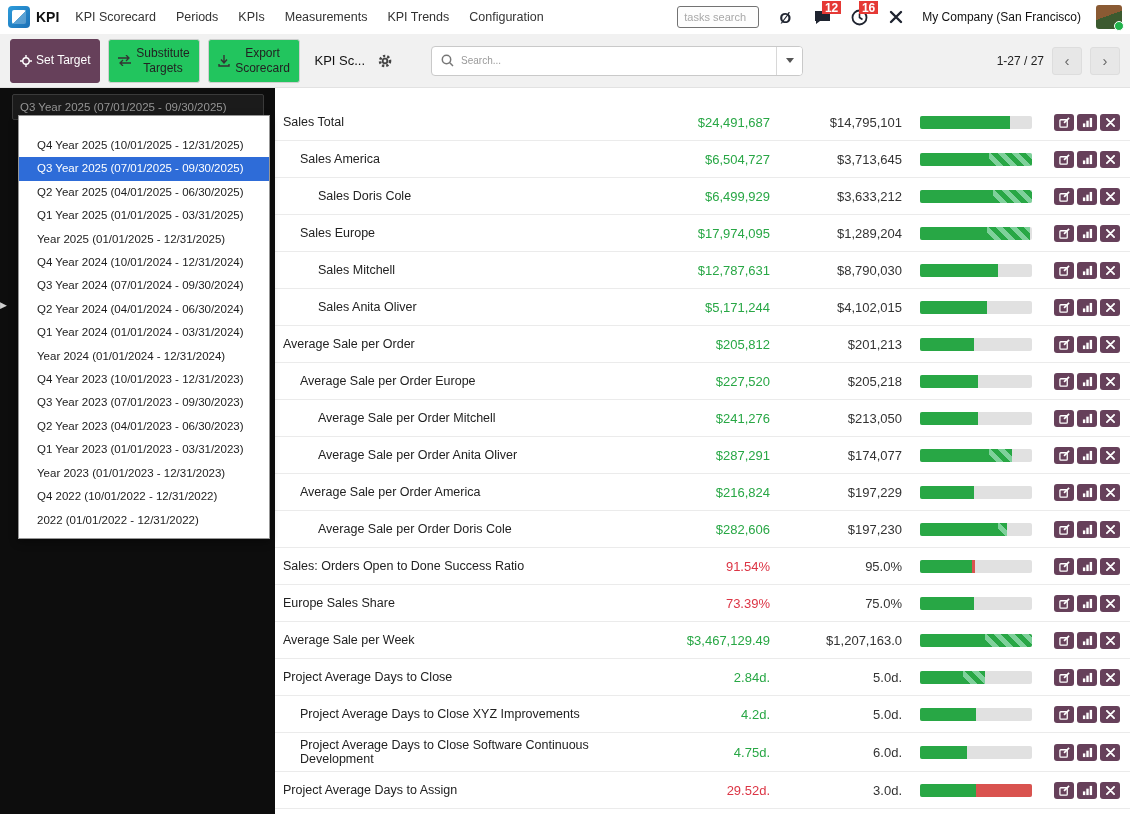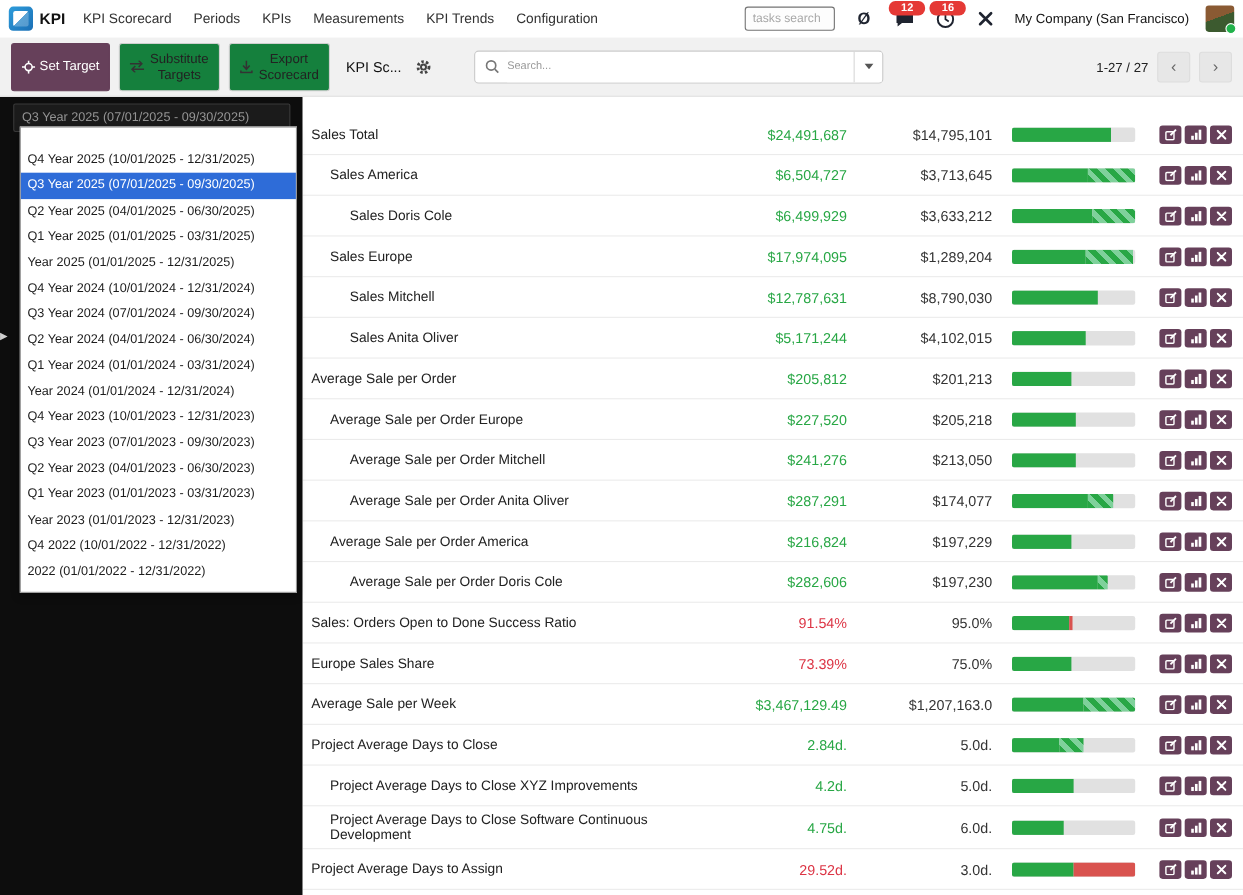--- a/index.html
+++ b/index.html
@@ -16,35 +16,35 @@
   .brand { font-size:14px; font-weight:bold; color:#111; }
   .nav-menu { display:flex; align-items:center; gap:20px; }
   .nav-item { font-size:12.5px; color:#333; cursor:pointer; white-space:nowrap; }
   .nav-right { margin-left:auto; display:flex; align-items:center; gap:15px; }
   .tasks-search { width:82px; height:22px; border:1px solid #737373; border-radius:3px; font-size:11px;
                   color:#555; padding:0 6px; background:#fdfdfd; font-family:"Liberation Sans",sans-serif; }
   .tasks-search::placeholder { color:#a8a8a8; }
   .icon-btn { position:relative; width:22px; height:22px; display:flex; align-items:center; justify-content:center;
               cursor:pointer; color:#1f2430; }
   .glyph { font-size:15px; font-weight:bold; color:#1f2430; line-height:1; }
-  .badge { position:absolute; top:-5px; right:-8px; min-width:14px; height:13px; border-radius:6px;
-           background:var(--c-badge_red); color:#fff; font-size:10px; font-weight:bold;
-           display:flex; align-items:center; justify-content:center; padding:0 11px; }
+  .badge { position:absolute; top:-5px; right:-8px; min-width:14px; height:13px; border-radius:0;
+           background:var(--c-badge_red); color:#fff; font-size:12px; font-weight:bold;
+           display:flex; align-items:center; justify-content:center; padding:0 3px; }
   .company { font-size:12px; color:#111; white-space:nowrap; }
   .avatar { width:26px; height:24px; border-radius:3px; position:relative;
             background:linear-gradient(160deg,#8a5a33 0 45%, #3c5a2f 45% 100%); }
   .avatar:after { content:""; position:absolute; right:-2px; bottom:-2px; width:8px; height:8px;
             border-radius:50%; background:#21b24b; border:1.5px solid #fff; }
 
   
   .toolbar { position:absolute; top:34px; left:0; width:1130px; height:54px; background:#f1f1f1;
              border-bottom:1px solid #e2e2e2; display:flex; align-items:center; padding:0 10px; gap:8px; z-index:25; }
   .tb-btn { height:44px; border-radius:3px; font-size:12px; line-height:1.25; display:flex; align-items:center;
             justify-content:center; text-align:center; padding:4px 9px; cursor:pointer; gap:4px;
-            border:1px solid #cfcfcf; background:#15803d; color:#222; max-width:92px; }
+            border:1px solid #cfcfcf; background:#22c55e; color:#222; max-width:92px; }
   .tb-btn.primary { background:var(--c-accent); border-color:var(--c-accent); color:#fff; }
   .tb-btn svg { flex:0 0 auto; }
   .crumb { font-size:13px; color:#111; margin-left:6px; white-space:nowrap; }
   .gear-btn { width:24px; height:24px; display:flex; align-items:center; justify-content:center; cursor:pointer; }
   .searchbox { width:372px; height:30px; background:#fff; border:1px solid #c9c9c9; border-radius:4px;
                display:flex; align-items:center; margin-left:26px; overflow:hidden; }
   .searchbox input { flex:1; border:none; outline:none; font-size:10px; color:#333; height:100%;
                font-family:"Liberation Sans",sans-serif; }
   .searchbox input::placeholder { color:#9a9a9a; }
   .mag { margin:0 7px 0 9px; }
@@ -57,21 +57,21 @@
   .pager-btn { width:30px; height:28px; background:#e7e7e7; border:1px solid #dddddd; border-radius:3px;
                display:flex; align-items:center; justify-content:center; font-size:15px; color:#666; cursor:pointer; }
 
   
   .sidebar { position:absolute; top:88px; left:0; width:275px; height:726px; background:#0d0d0d; z-index:20; }
   .period-select { position:absolute; top:6px; left:12px; width:252px; height:26px; background:#1b1b1b;
                    border:1px solid #3a3a3a; border-radius:2px; color:#949494; font-size:11.5px;
                    display:flex; align-items:center; padding:0 7px; white-space:nowrap; overflow:hidden; cursor:pointer; }
   .dropdown { position:absolute; top:27px; left:18px; width:252px; background:#fff; border:1px solid #979797;
               box-shadow:0 3px 8px rgba(0,0,0,.4); padding:18px 0 6px 0; }
-  .dd-item { font-size:11.5px; color:#1c1c1c; line-height:23.4px; padding:0 6px; white-space:nowrap;
+  .dd-item { font-size:11.5px; color:#1c1c1c; line-height:23.4px; padding:0 18px; white-space:nowrap;
              overflow:hidden; cursor:pointer; }
   .dd-item.selected { background:var(--c-highlight); color:#fff; }
   .side-arrow { position:absolute; left:0; top:212px; color:#cfcfcf; font-size:9px; cursor:pointer; }
 
   
   .main { position:absolute; top:88px; left:275px; width:855px; height:726px; background:#fff; overflow:hidden; }
   .table { padding-top:16px; }
   .kpi-row { display:flex; align-items:center; min-height:37px; border-bottom:1px solid #ebebeb; }
   .cell-name { flex:1 1 auto; font-size:12.5px; color:#222; padding:5px 6px 5px 8px; }
   .cell-name.ind1 { padding-left:25px; }

